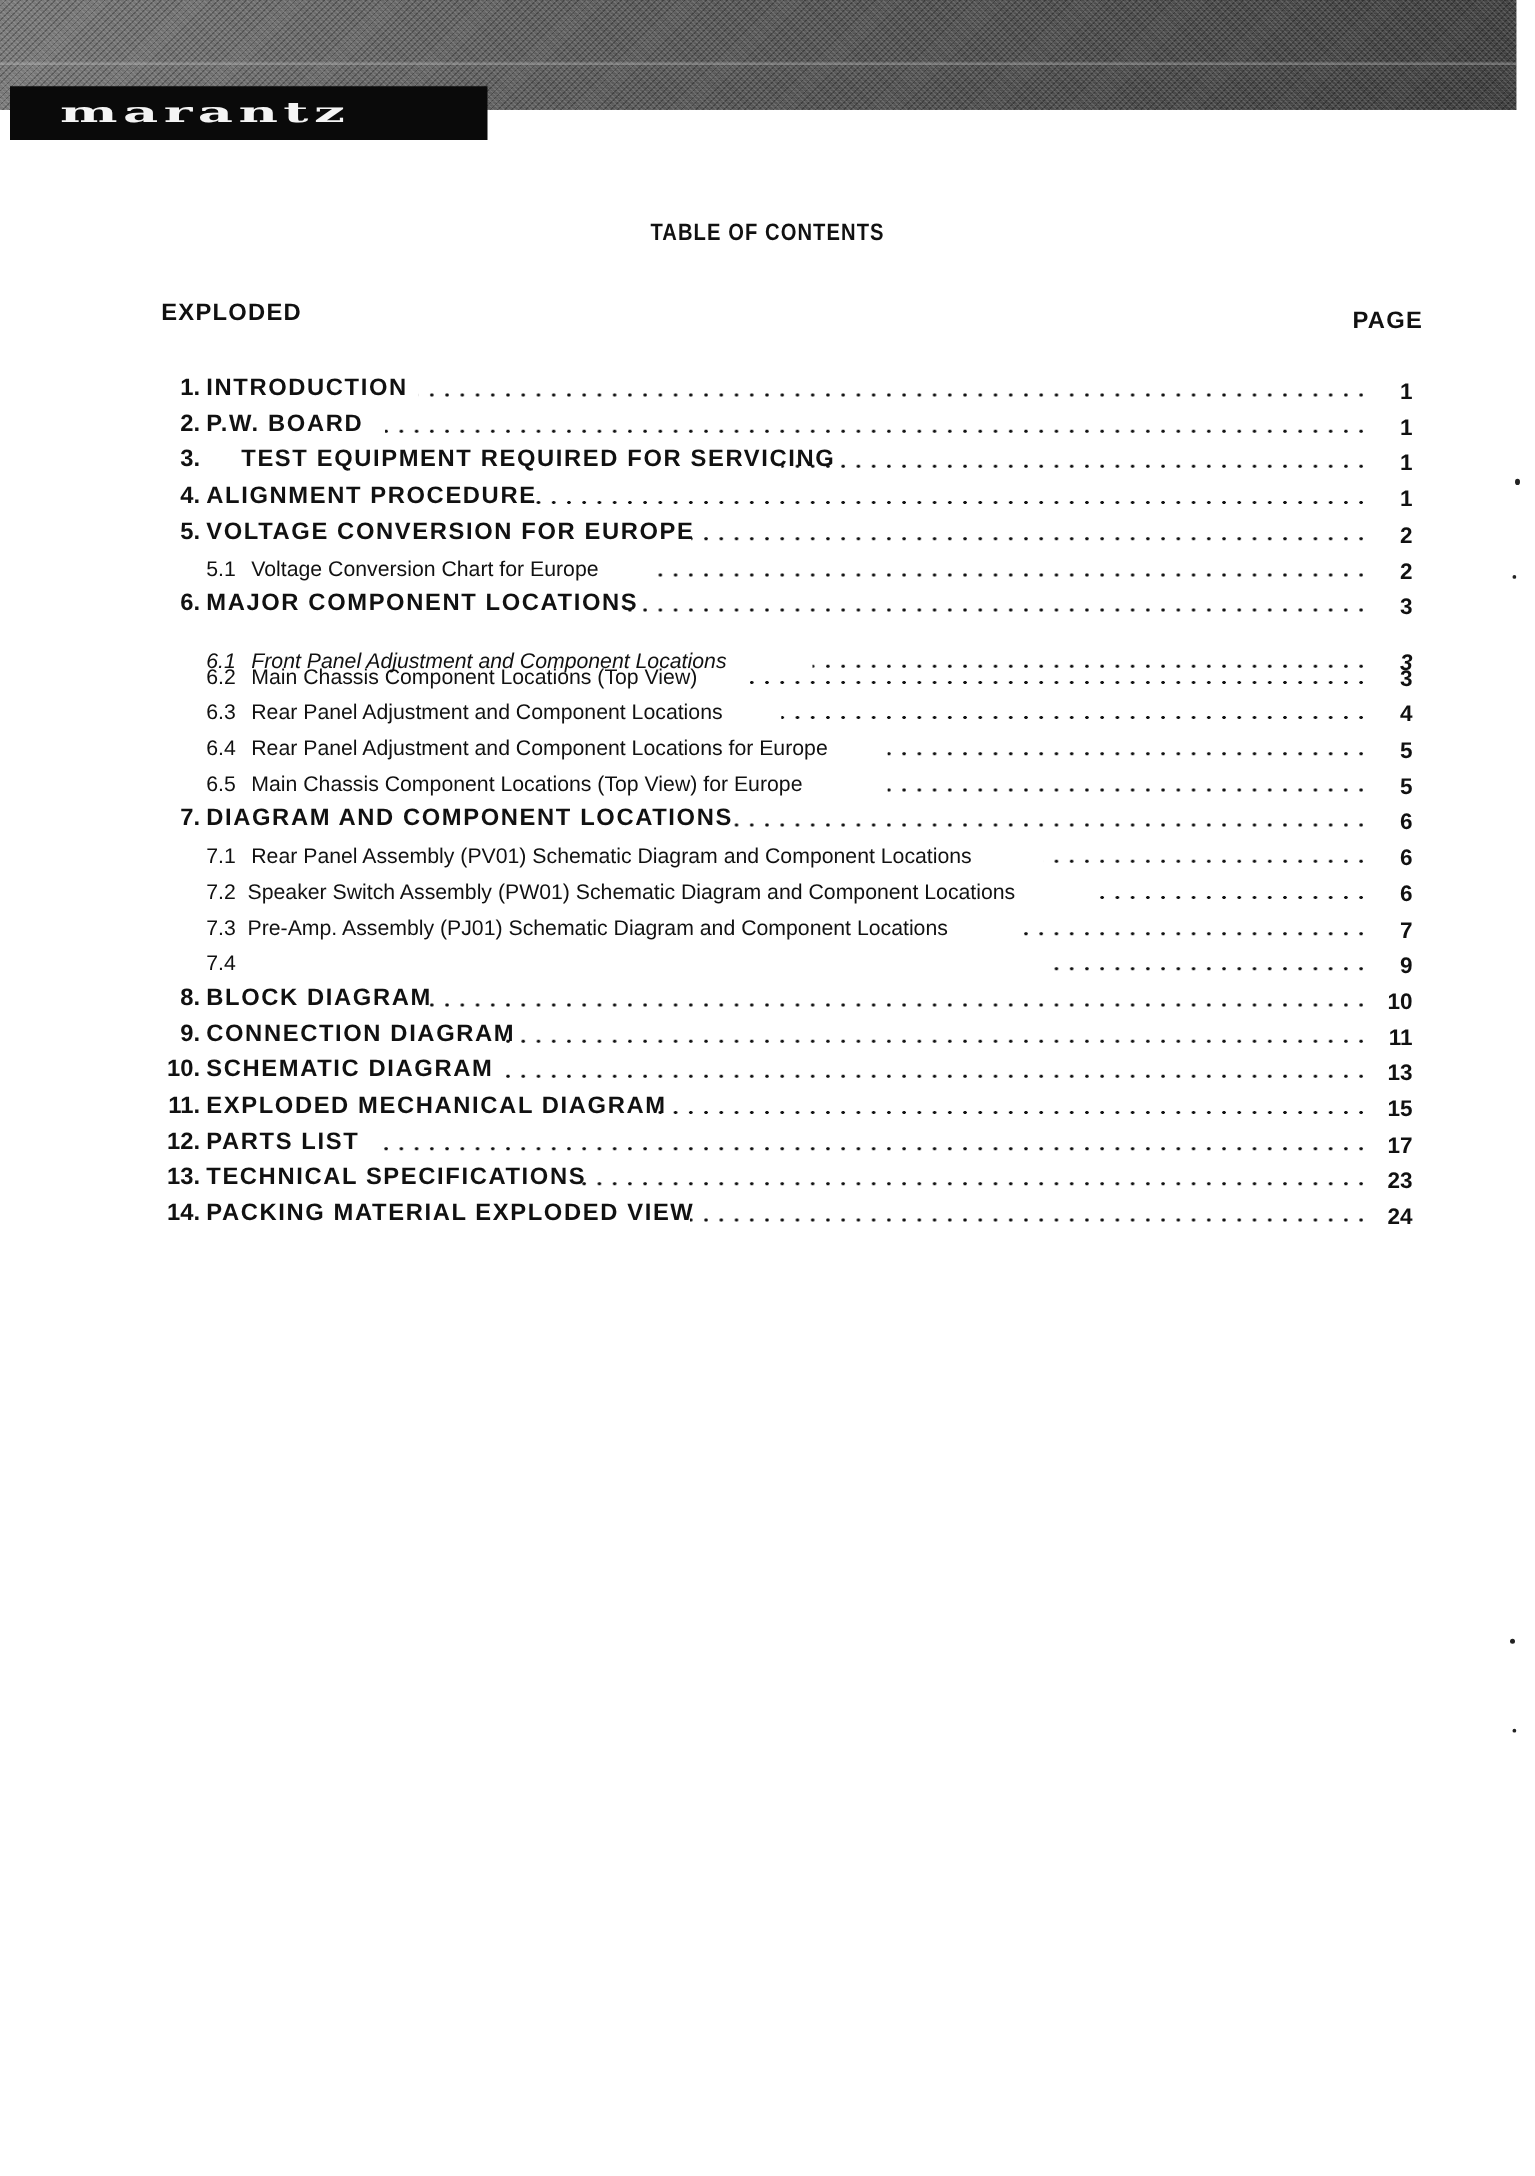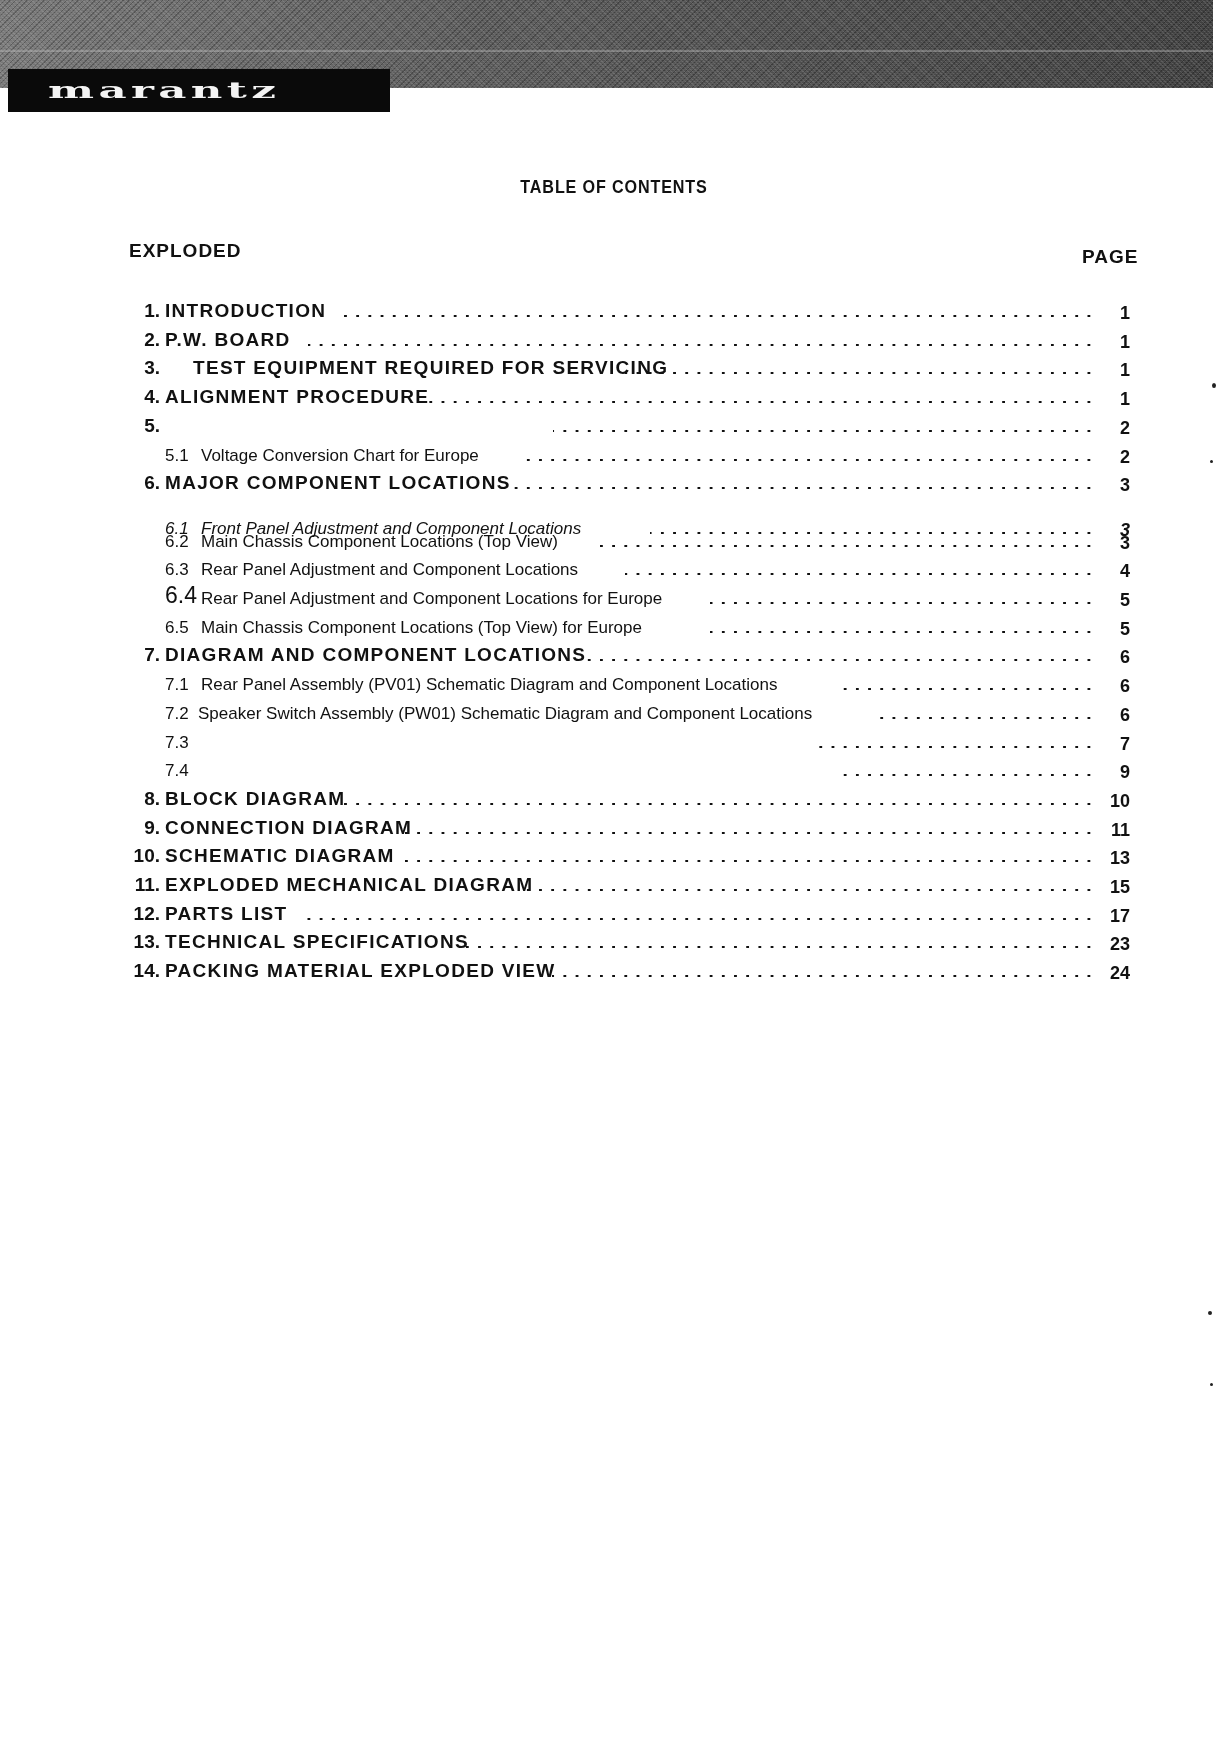--- a/index.html
+++ b/index.html
@@ -88,20 +88,21 @@
       <span class="page" style="bottom: 0px;">1</span>
     </div>
     <div class="row main" style="top: 86.1px;">
       <span class="num" style="right: 1068px; bottom: 2px;">4.</span>
       <span class="label" style="left: 165px; bottom: 2px;">ALIGNMENT PROCEDURE</span>
       <span class="dots" style="left: 428px; width: 667px;"></span>
       <span class="page" style="bottom: 0px;">1</span>
     </div>
     <div class="row main" style="top: 114.8px;">
       <span class="num" style="right: 1068px; bottom: 2px;">5.</span>
+      <span class="label" style="left: 165px; bottom: 2px;">VOLTAGE CONVERSION FOR EUROPE</span>
       <span class="dots" style="left: 553px; width: 542px;"></span>
       <span class="page" style="bottom: 0px;">2</span>
     </div>
     <div class="row sub" style="top: 143.5px;">
       <span class="num" style="left: 165px; font-weight: normal; font-size: 17px; bottom: 2px;">5.1</span>
       <span class="label" style="left: 201px; bottom: 2px;">Voltage Conversion Chart for Europe</span>
       <span class="dots" style="left: 525px; width: 570px;"></span>
       <span class="page" style="bottom: 0px;">2</span>
     </div>
     <div class="row main" style="top: 172.2px;">
@@ -122,21 +123,21 @@
       <span class="dots" style="left: 600px; width: 495px;"></span>
       <span class="page" style="bottom: 0px;">3</span>
     </div>
     <div class="row sub" style="top: 258.3px;">
       <span class="num" style="left: 165px; font-weight: normal; font-size: 17px; bottom: 2px;">6.3</span>
       <span class="label" style="left: 201px; bottom: 2px;">Rear Panel Adjustment and Component Locations</span>
       <span class="dots" style="left: 625px; width: 470px;"></span>
       <span class="page" style="bottom: 0px;">4</span>
     </div>
     <div class="row sub" style="top: 287px;">
-      <span class="num" style="left: 165px; font-weight: normal; font-size: 23px; bottom: 2px;">6.4</span>
+      <span class="num" style="left: 165px; font-weight: normal; font-size: 17px; bottom: 2px;">6.4</span>
       <span class="label" style="left: 201px; bottom: 2px;">Rear Panel Adjustment and Component Locations for Europe</span>
       <span class="dots" style="left: 710px; width: 385px;"></span>
       <span class="page" style="bottom: 0px;">5</span>
     </div>
     <div class="row sub" style="top: 315.7px;">
       <span class="num" style="left: 165px; font-weight: normal; font-size: 17px; bottom: 2px;">6.5</span>
       <span class="label" style="left: 201px; bottom: 2px;">Main Chassis Component Locations (Top View) for Europe</span>
       <span class="dots" style="left: 710px; width: 385px;"></span>
       <span class="page" style="bottom: 0px;">5</span>
     </div>
@@ -153,20 +154,21 @@
       <span class="page" style="bottom: 0px;">6</span>
     </div>
     <div class="row sub" style="top: 401.8px;">
       <span class="num" style="left: 165px; font-weight: normal; font-size: 17px; bottom: 2px;">7.2</span>
       <span class="label" style="left: 198px; bottom: 2px;">Speaker Switch Assembly (PW01) Schematic Diagram and Component Locations</span>
       <span class="dots" style="left: 875px; width: 220px;"></span>
       <span class="page" style="bottom: 0px;">6</span>
     </div>
     <div class="row sub" style="top: 430.5px;">
       <span class="num" style="left: 165px; font-weight: normal; font-size: 17px; bottom: 2px;">7.3</span>
+      <span class="label" style="left: 198px; bottom: 2px;">Pre-Amp. Assembly (PJ01) Schematic Diagram and Component Locations</span>
       <span class="dots" style="left: 818px; width: 277px;"></span>
       <span class="page" style="bottom: 0px;">7</span>
     </div>
     <div class="row sub" style="top: 459.2px;">
       <span class="num" style="left: 165px; font-weight: normal; font-size: 17px; bottom: 2px;">7.4</span>
       <span class="dots" style="left: 840px; width: 255px;"></span>
       <span class="page" style="bottom: 0px;">9</span>
     </div>
     <div class="row main" style="top: 487.9px;">
       <span class="num" style="right: 1068px; bottom: 2px;">8.</span>

